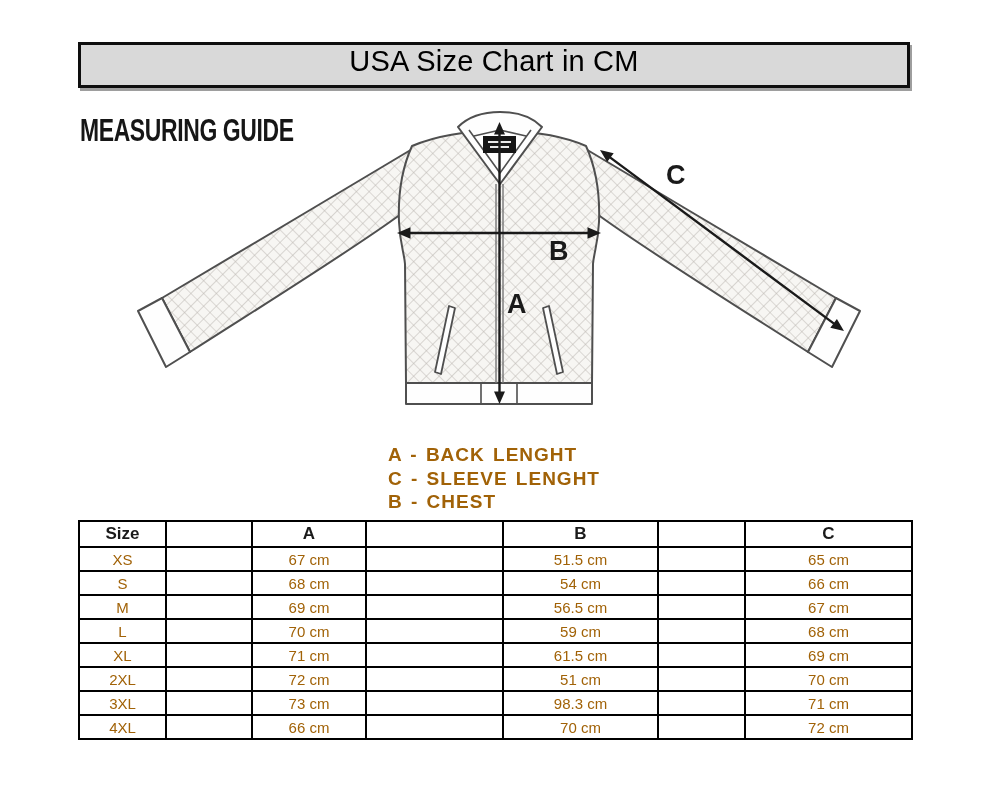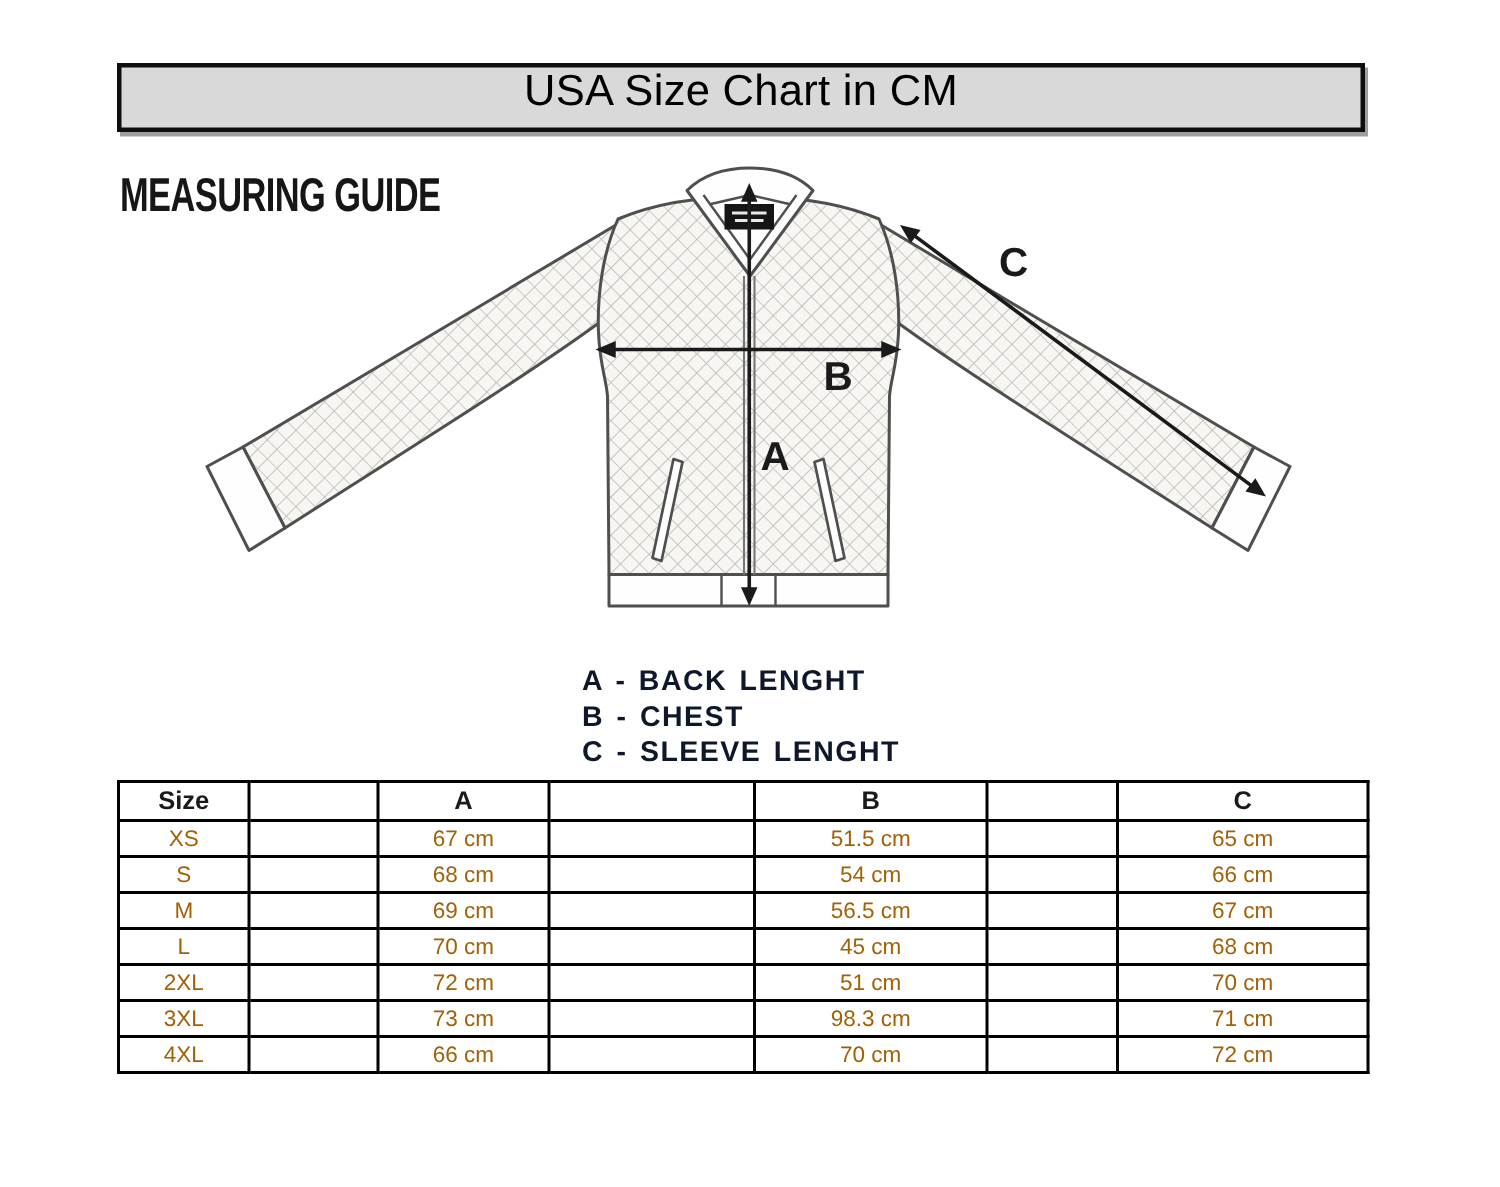--- a/index.html
+++ b/index.html
@@ -21,21 +21,21 @@
   .title-bar span{font-size:29px;font-weight:500;letter-spacing:.2px;color:#000;}
   .guide-heading{
     position:absolute;left:80px;top:112px;
     font-size:31px;font-weight:700;letter-spacing:-.5px;color:#161616;
     transform:scale(.74,1.02);transform-origin:left top;white-space:nowrap;
   }
   .jacket-svg{position:absolute;left:130px;top:105px;width:740px;height:335px;}
   .legend{position:absolute;left:388px;top:443px;}
   .legend-line{
     font-size:19px;font-weight:600;letter-spacing:1px;word-spacing:2px;
-    line-height:23.5px;color:#0f172a;white-space:nowrap;
+    line-height:23.5px;color:#a16207;white-space:nowrap;
   }
   .size-table{
     position:absolute;left:78px;top:520px;width:833px;
     border-collapse:collapse;table-layout:fixed;background:#fff;
   }
   .size-table th,.size-table td{
     border:2px solid #000;text-align:center;vertical-align:middle;
     padding:0;overflow:hidden;white-space:nowrap;
   }
   .size-table th{height:26px;font-size:17px;font-weight:700;margin-top:29px;}
@@ -105,22 +105,22 @@
     </g>
   </g>
 
   <text x="507" y="313" font-size="27">A</text>
   <text x="549" y="260" font-size="27">B</text>
   <text x="666" y="184" font-size="27">C</text>
 </svg>
 
 <div class="legend">
   <div class="legend-line">A - BACK LENGHT</div>
+  <div class="legend-line">C - SLEEVE LENGHT</div>
   <div class="legend-line">B - CHEST</div>
-  <div class="legend-line">C - SLEEVE LENGHT</div>
 </div>
 
 <table class="size-table">
   <colgroup>
     <col style="width:87px">
       <col style="width:86px">
       <col style="width:114px">
       <col style="width:137px">
     <col style="width:155px">
       <col style="width:87px">
@@ -163,23 +163,32 @@
       <td></td>
       <td>56.5 cm</td>
       <td></td>
       <td>67 cm</td>
     </tr>
     <tr>
       <td>L</td>
       <td></td>
       <td>70 cm</td>
       <td></td>
-      <td>45 cm</td>
+      <td>59 cm</td>
       <td></td>
       <td>68 cm</td>
+    </tr>
+    <tr>
+      <td>XL</td>
+      <td></td>
+      <td>71 cm</td>
+      <td></td>
+      <td>61.5 cm</td>
+      <td></td>
+      <td>69 cm</td>
     </tr>
     <tr>
       <td>2XL</td>
       <td></td>
       <td>72 cm</td>
       <td></td>
       <td>51 cm</td>
       <td></td>
       <td>70 cm</td>
     </tr>

